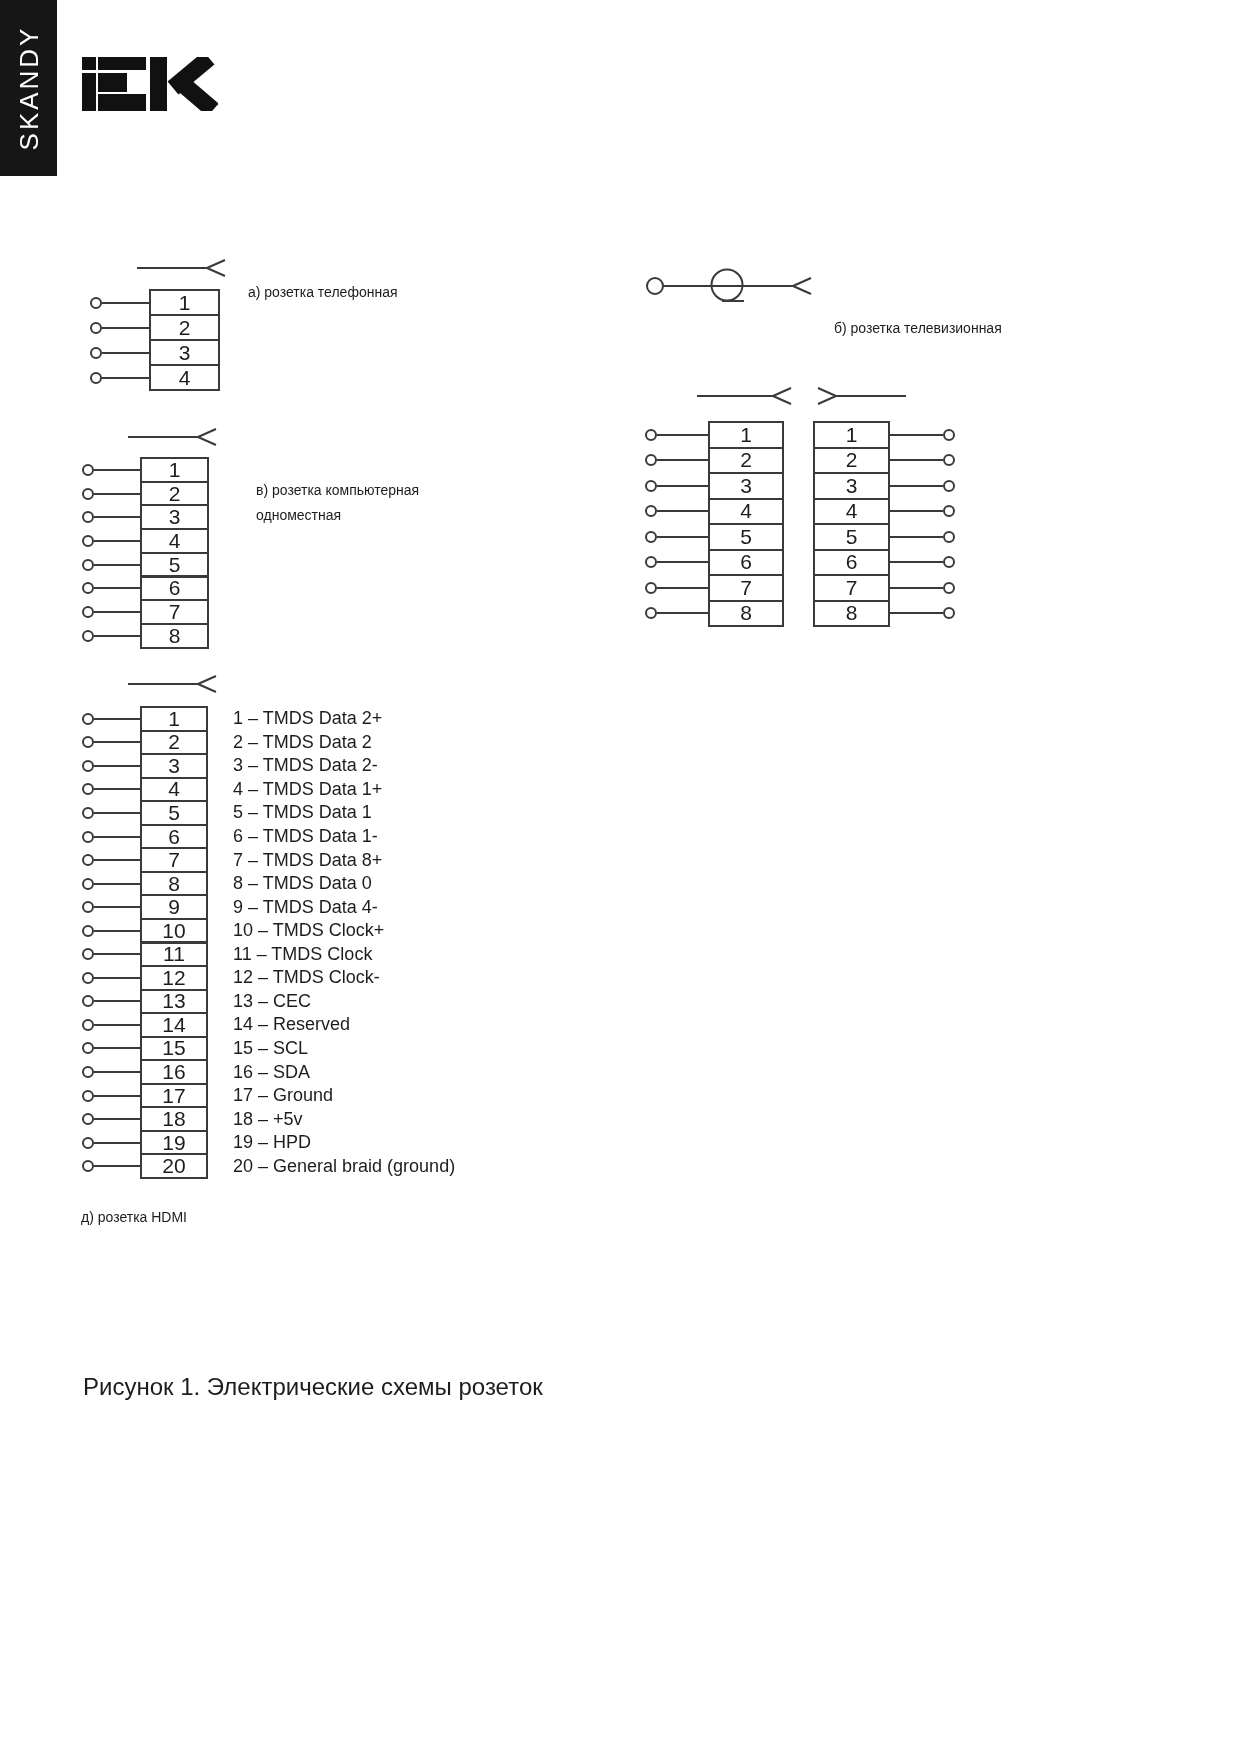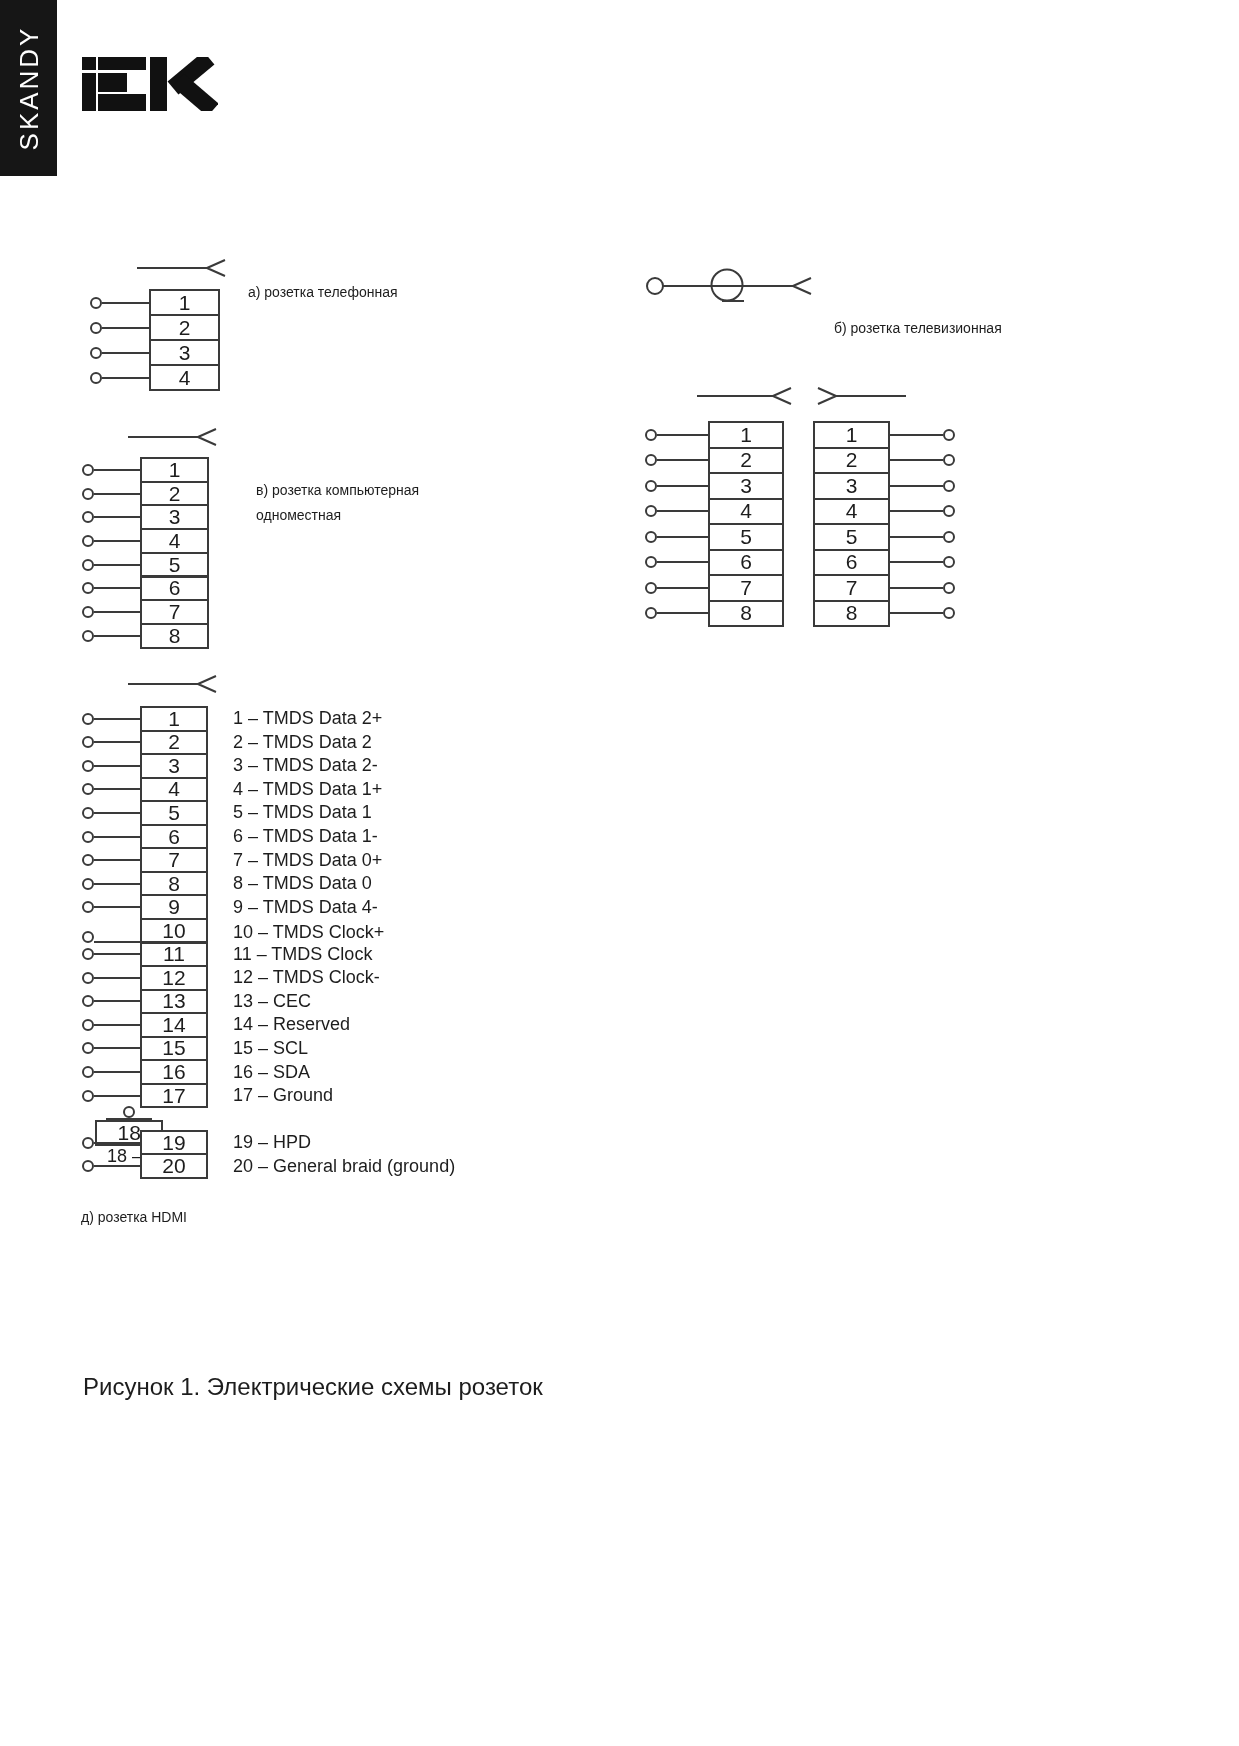--- a/index.html
+++ b/index.html
@@ -296,35 +296,35 @@
         <div class="prow" style="top: 117.75px;">
           <span class="pcircle"></span>
           <span class="pwire"></span>
           <span class="pcell">6</span>
           <span class="plabel">6 – TMDS Data 1-</span>
         </div>
         <div class="prow" style="top: 141.3px;">
           <span class="pcircle"></span>
           <span class="pwire"></span>
           <span class="pcell">7</span>
-          <span class="plabel">7 – TMDS Data 0+</span>
+          <span class="plabel">7 – TMDS Data 8+</span>
         </div>
         <div class="prow" style="top: 164.85px;">
           <span class="pcircle"></span>
           <span class="pwire"></span>
           <span class="pcell">8</span>
           <span class="plabel">8 – TMDS Data 0</span>
         </div>
         <div class="prow" style="top: 188.4px;">
           <span class="pcircle"></span>
           <span class="pwire"></span>
           <span class="pcell">9</span>
           <span class="plabel">9 – TMDS Data 4-</span>
         </div>
-        <div class="prow" style="top: 211.95px; align-items: flex-end;">
+        <div class="prow" style="top: 211.95px;">
           <span class="pcircle"></span>
           <span class="pwire"></span>
           <span class="pcell">10</span>
           <span class="plabel">10 – TMDS Clock+</span>
         </div>
         <div class="prow" style="top: 235.5px;">
           <span class="pcircle"></span>
           <span class="pwire"></span>
           <span class="pcell">11</span>
           <span class="plabel">11 – TMDS Clock</span>
@@ -358,21 +358,21 @@
           <span class="pwire"></span>
           <span class="pcell">16</span>
           <span class="plabel">16 – SDA</span>
         </div>
         <div class="prow" style="top: 376.8px;">
           <span class="pcircle"></span>
           <span class="pwire"></span>
           <span class="pcell">17</span>
           <span class="plabel">17 – Ground</span>
         </div>
-        <div class="prow" style="top: 400.35px; flex-direction: column;">
+        <div class="prow" style="top: 400.35px;">
           <span class="pcircle"></span>
           <span class="pwire"></span>
           <span class="pcell">18</span>
           <span class="plabel">18 – +5v</span>
         </div>
         <div class="prow" style="top: 423.9px;">
           <span class="pcircle"></span>
           <span class="pwire"></span>
           <span class="pcell">19</span>
           <span class="plabel">19 – HPD</span>

